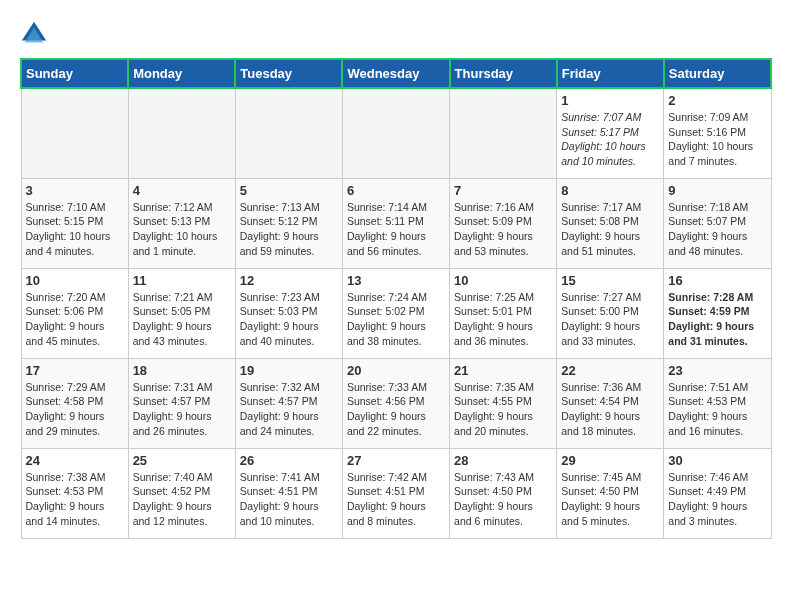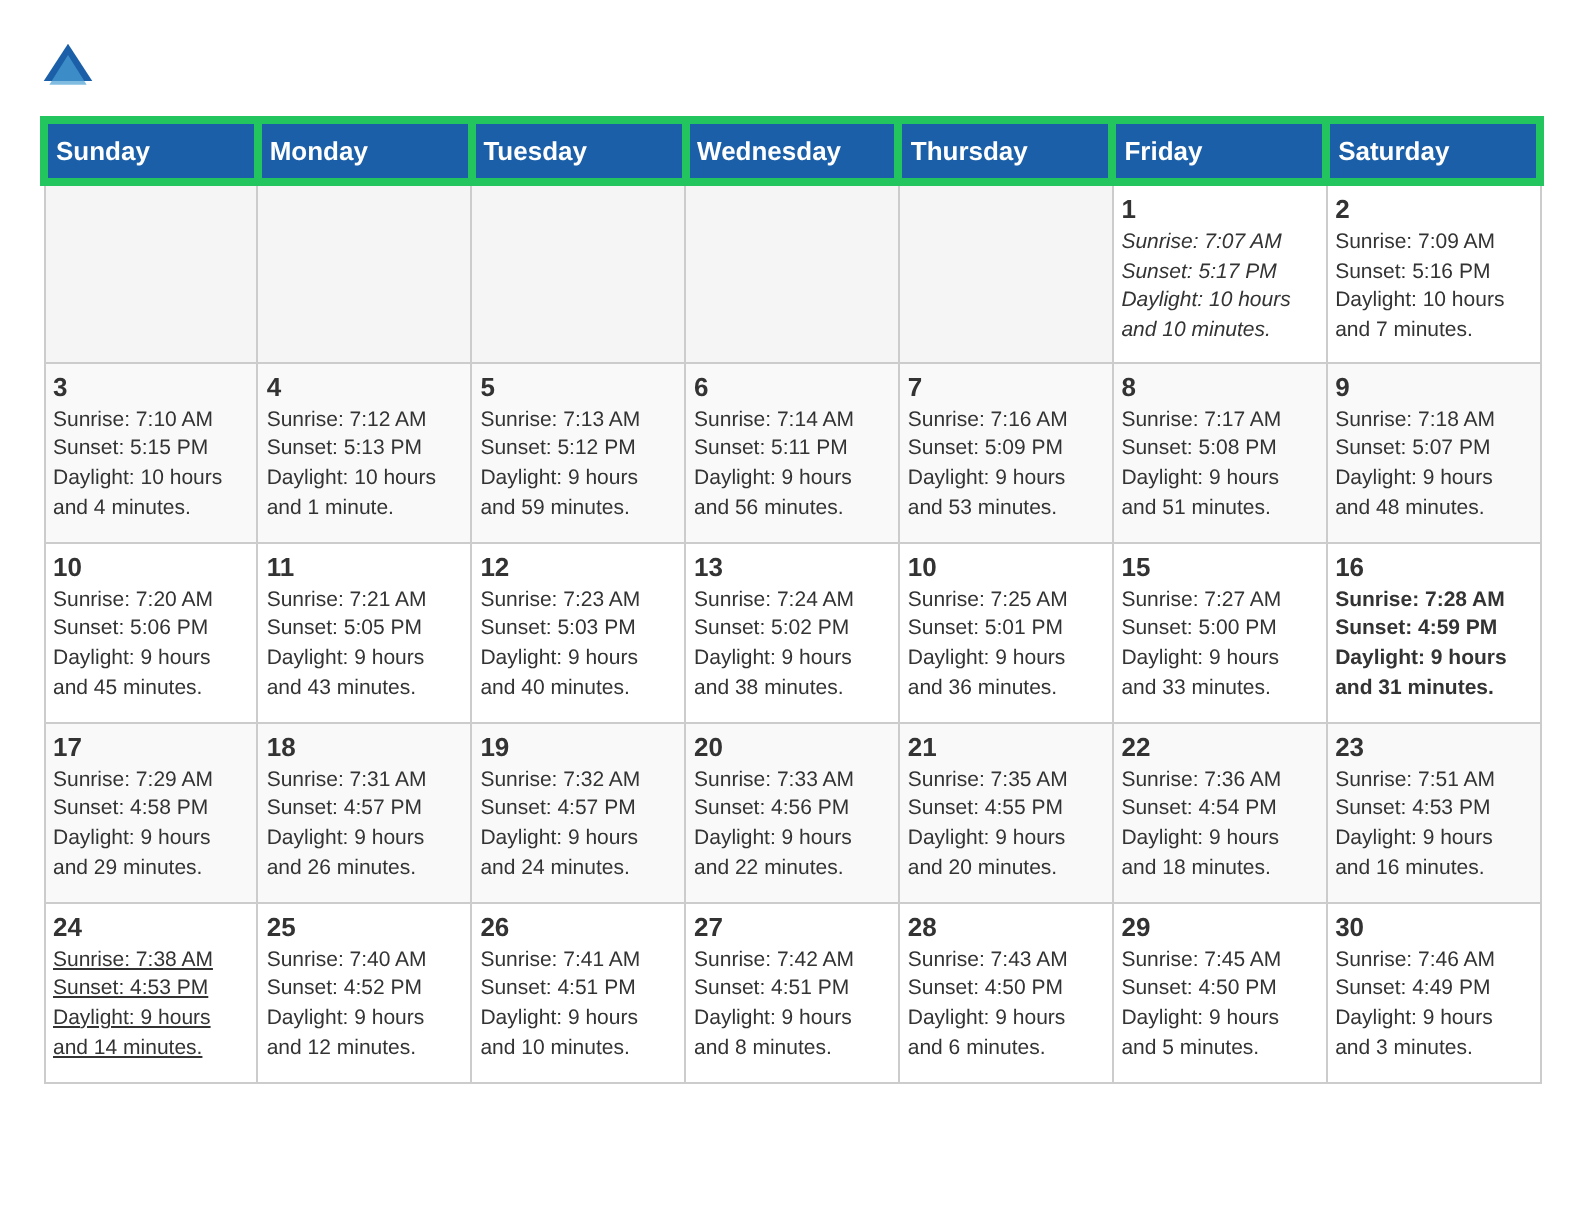--- a/index.html
+++ b/index.html
@@ -48,21 +48,21 @@
       width: 100%;
       border-collapse: collapse;
       table-layout: fixed;
     }
     th {
       background: #1a5fa8;
       color: #fff;
       padding: 6px 4px;
       font-size: 13px;
       text-align: left;
-      border: 4px solid #22c55e;
+      border: 2px solid #22c55e;
     }
     td {
       vertical-align: top;
       padding: 4px;
       border: 1px solid #ccc;
       font-size: 11px;
       color: #333;
       height: 90px;
       background: #fff;
     }
@@ -264,21 +264,21 @@
         <td>
           <span class="day-num">23</span>
           <div class="day-info" style="white-space: pre-line;">Sunrise: 7:51 AM
 Sunset: 4:53 PM
 Daylight: 9 hours and 16 minutes.</div>
         </td>
       </tr>
       <tr>
         <td>
           <span class="day-num">24</span>
-          <div class="day-info" style="white-space: pre-line; text-decoration: underline;">Sunrise: 7:38 AM
+          <div class="day-info" style="white-space: pre-line;">Sunrise: 7:38 AM
 Sunset: 4:53 PM
 Daylight: 9 hours and 14 minutes.</div>
         </td>
         <td>
           <span class="day-num">25</span>
           <div class="day-info" style="white-space: pre-line;">Sunrise: 7:40 AM
 Sunset: 4:52 PM
 Daylight: 9 hours and 12 minutes.</div>
         </td>
         <td>

